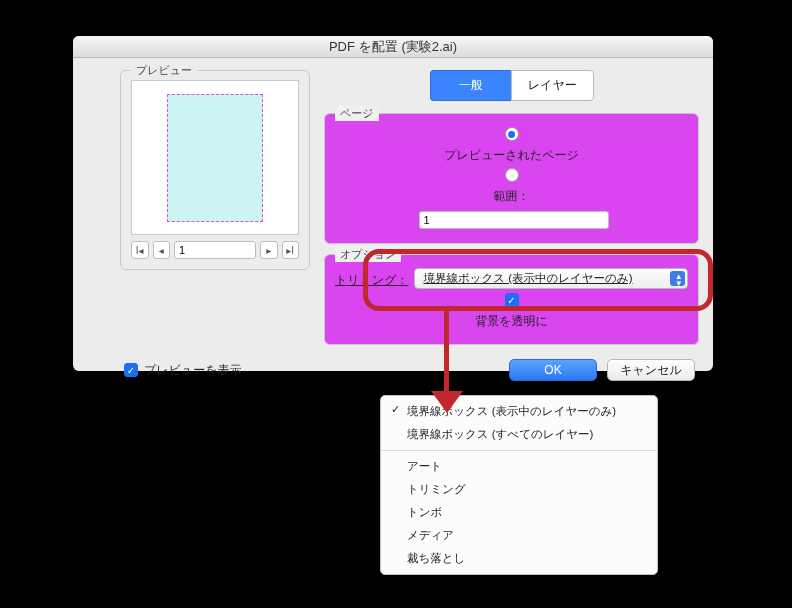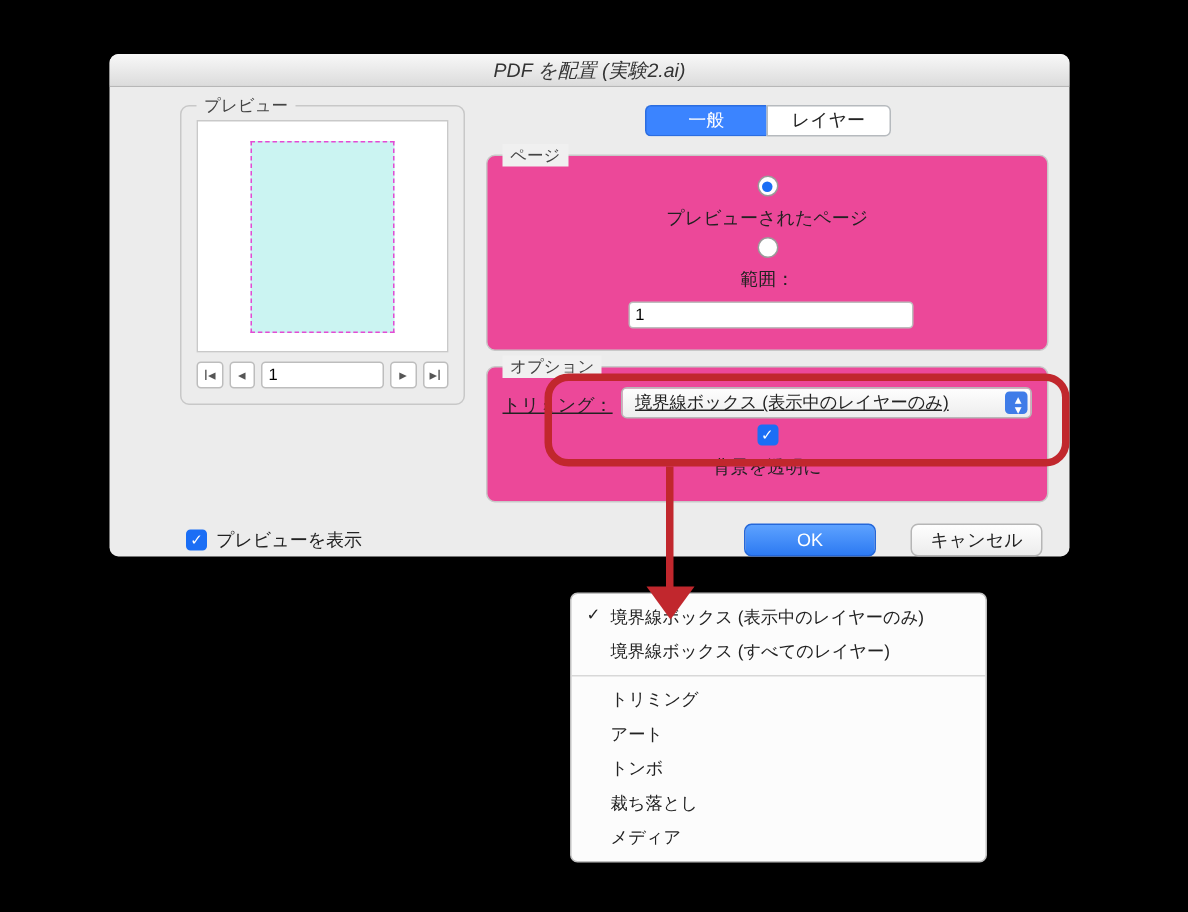--- a/index.html
+++ b/index.html
@@ -22,31 +22,30 @@
   .titlebar {
     height: 22px;
     border-radius: 6px 6px 0 0;
     background: linear-gradient(#f8f8f8, #dcdcdc);
     border-bottom: 1px solid #b7b7b7;
     display: flex;
     align-items: center;
     justify-content: center;
     font-size: 13px;
     color: #333;
-    font-style: italic;
   }
   .content { padding: 12px 14px 8px 14px; margin-left: 33px; }
   .row { display: flex; gap: 14px; }
   .preview-group { width: 190px; }
   .fieldset {
     border: 1px solid #c8c8c8;
     border-radius: 6px;
     padding: 9px 10px 10px 10px;
     position: relative;
-    background: #ec4899;
+    background: #d946ef;
   }
   .fieldset-mini { background: #ececec; }
   .legend {
     position: absolute;
     top: -8px; left: 10px;
     background: #ececec;
     padding: 0 5px;
     font-size: 11px;
     color: #444;
   }
@@ -84,21 +83,21 @@
     background: #fff;
     padding: 0 4px;
     font-size: 11px;
   }
   .totalpages { font-size: 11px; color:#333; margin-top: 6px; }
   .right-col { flex: 1; display:flex; flex-direction:column; gap: 10px; }
   .segmented {
     display:flex; margin: 0 auto 2px auto; width: 164px;
   }
   .seg {
-    flex:1; height: 21px;
+    flex:1; height: 31px;
     display:flex;align-items:center;justify-content:center;
     background: #fff;
     border: 1px solid #b6babe;
     font-size: 12px;
   }
   .seg:first-child { border-radius: 4px 0 0 4px; border-right: none; }
   .seg:last-child  { border-radius: 0 4px 4px 0; }
   .seg.active { background: #3b84ff; color:#fff; border-color:#2b6de0; }
   .radio-row, .check-row {
     display:flex; align-items:center; gap: 6px;
@@ -161,21 +160,21 @@
     border: 1px solid #b6b6b6;
     border-radius: 5px;
     background: linear-gradient(#fefefe,#ececec);
     display:flex;align-items:center;justify-content:center;
     font-size: 12px;
   }
   .btn.primary {
     background: linear-gradient(#5da2ff,#2d7af2);
     border-color:#2467d9; color:#fff;
   }
-  .btn-row { display:flex; gap:23px; }
+  .btn-row { display:flex; gap:10px; }
 
   
   .dropdown-panel {
     position: absolute;
     left: 380px; top: 395px;
     width: 278px;
     background: #fcfcfc;
     border: 1px solid #c0c0c0;
     border-radius: 5px;
     padding: 4px 0;
@@ -286,18 +285,18 @@
 </div>
 
 <div class="anno anno-box"></div>
 <div class="anno anno-line"></div>
 <div class="anno anno-arrow"></div>
 
 <div class="dropdown-panel">
   <div class="dd-item checked">境界線ボックス (表示中のレイヤーのみ)</div>
   <div class="dd-item">境界線ボックス (すべてのレイヤー)</div>
   <div class="dd-sep"></div>
+  <div class="dd-item">アート</div>
   <div class="dd-item">トリミング</div>
-  <div class="dd-item">アート</div>
   <div class="dd-item">トンボ</div>
+  <div class="dd-item">メディア</div>
   <div class="dd-item">裁ち落とし</div>
-  <div class="dd-item">メディア</div>
 </div>
 
 </body></html>

